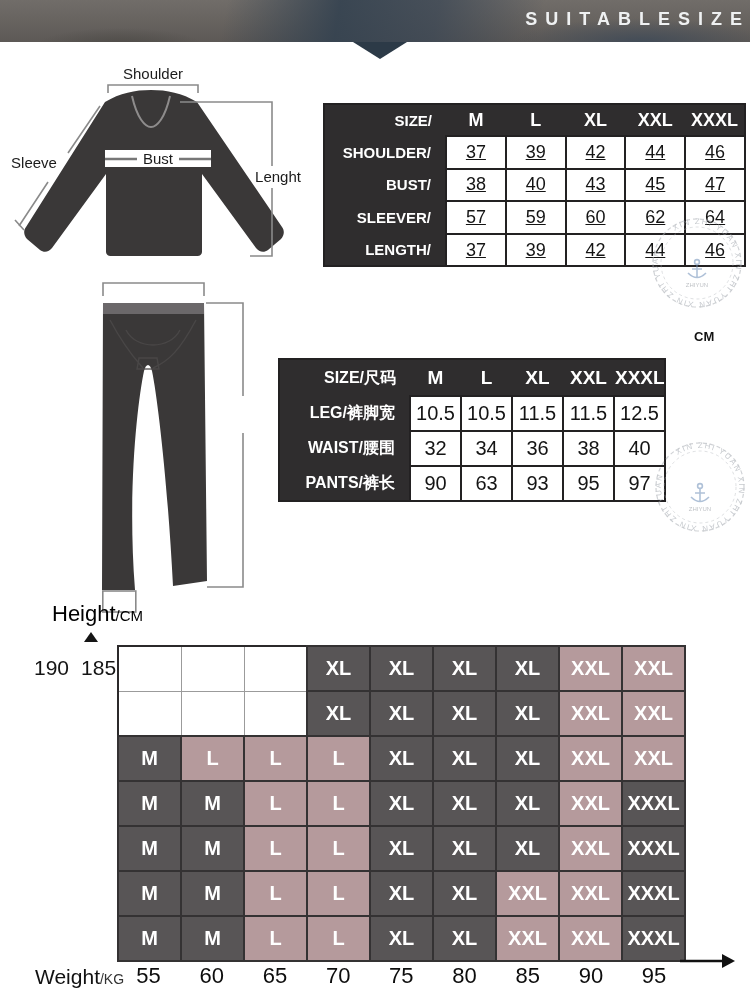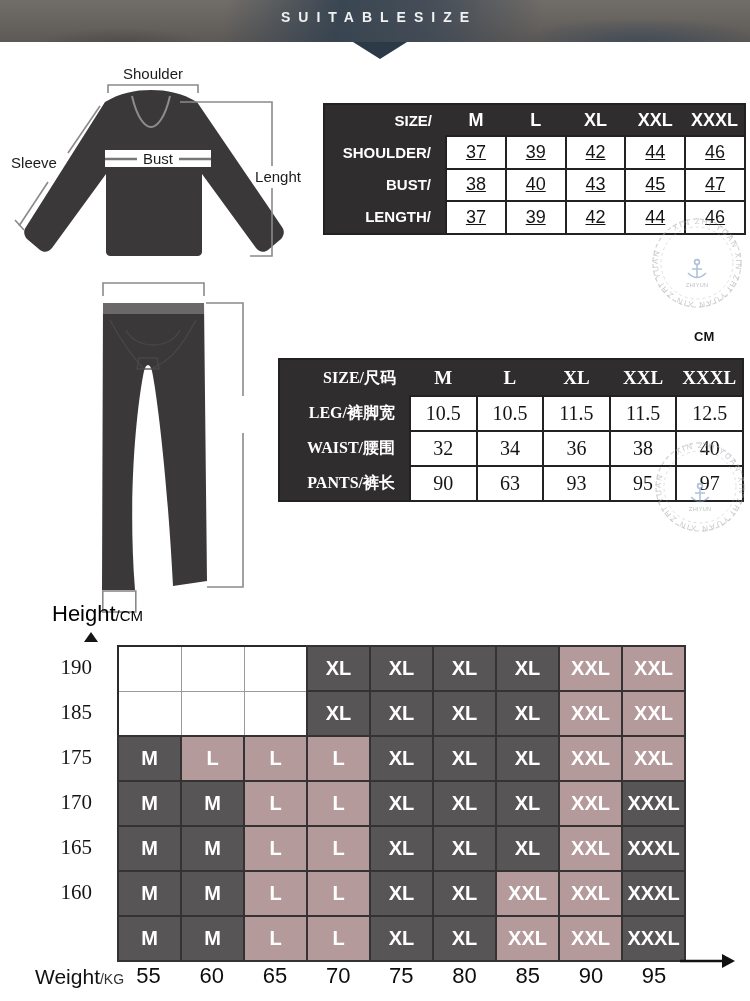--- a/index.html
+++ b/index.html
@@ -6,22 +6,22 @@
   .page{position:relative;width:750px;height:1001px;background:#fff;overflow:hidden;
         font-family:"Liberation Sans",sans-serif;color:#111;}
 
   
   .banner{position:absolute;left:0;top:0;width:750px;height:42px;
     background:
       linear-gradient(100deg, rgba(40,50,62,0) 30%, rgba(52,66,80,.9) 45%, rgba(58,70,84,.75) 58%, rgba(40,48,58,0) 72%),
       radial-gradient(ellipse 180px 34px at 640px 42px, rgba(62,74,88,.85), rgba(0,0,0,0) 70%),
       radial-gradient(ellipse 120px 26px at 120px 46px, rgba(74,72,68,.8), rgba(0,0,0,0) 70%),
       linear-gradient(#716d69,#5d5956);}
-  .banner-title{position:absolute;left:0;right:0;top:9px;text-align:center;
-    color:#eff1f2;font-size:14px;font-weight:bold;letter-spacing:8px;padding-left:8px;}
+  .banner-title{position:absolute;left:0;right:0;top:9px;text-align:right;
+    color:#eff1f2;font-size:18px;font-weight:bold;letter-spacing:8px;padding-left:8px;}
   .banner-notch{position:absolute;left:353px;top:42px;width:0;height:0;
     border-left:27px solid transparent;border-right:27px solid transparent;
     border-top:17px solid #2c3a47;}
 
   
   .diagram{position:absolute;}
   #shirt-svg{left:10px;top:60px;}
   #pants-svg{left:30px;top:278px;}
   svg text{font-family:"Liberation Sans",sans-serif;}
   .diag-label{font-size:15px;fill:#1b1b1b;}
@@ -38,42 +38,42 @@
   table.sizetable td{background:#fff;border:2px solid #232122;color:#141414;text-align:center;}
 
   #top-table{left:323px;top:103px;width:423px;}
   #top-table col.colL{width:122px;}
   #top-table thead tr{height:32px;}
   #top-table tbody tr{height:32.6px;}
   #top-table th.rowlabel{font-size:15px;}
   #top-table thead th.sizecol{font-size:18px;}
   #top-table td{font-size:18px;text-decoration:underline;}
 
-  #pants-table{left:278px;top:358px;width:466px;font-family:Liberation Serif, serif;}
+  #pants-table{left:278px;top:358px;width:388px;}
   #pants-table col.colL{width:131px;}
   #pants-table thead tr{height:37px;}
   #pants-table tbody tr{height:35px;}
   #pants-table th.rowlabel{font-size:16px;}
   #pants-table thead th.sizecol{font-size:19px;}
   #pants-table td{font-size:20px;}
 
   .cm-label{position:absolute;left:694px;top:329px;font-size:13px;font-weight:bold;color:#131313;}
 
   
   .stamp{position:absolute;opacity:.55;pointer-events:none;}
   #stamp1{left:649px;top:215px;}
   #stamp2{left:652px;top:439px;}
 
   
   .height-label{position:absolute;left:52px;top:601px;font-size:22px;color:#000;}
   .height-label .small{font-size:15px;}
   .axis-up{position:absolute;left:84px;top:632px;width:0;height:0;
     border-left:7px solid transparent;border-right:7px solid transparent;
     border-bottom:10px solid #151515;}
-  #matrix-labels{position:absolute;left:34px;top:645px;width:70px;display:flex;flex-direction:column;font-family:Liberation Serif, serif;}
+  #matrix-labels{position:absolute;left:34px;top:645px;width:70px;display:flex;}
   #matrix-labels .height-tick{height:45px;line-height:45px;text-align:right;padding-right:12px;
     font-size:21px;color:#151515;}
   #matrix-table{position:absolute;left:117px;top:645px;width:569px;
     border-collapse:collapse;table-layout:fixed;border:2px solid #2b292a;}
   #matrix-table tr{height:45px;}
   #matrix-table td{text-align:center;vertical-align:middle;font-weight:bold;font-size:20px;color:#fff;}
   #matrix-table td.c-dark{background:#585556;border:2px solid #343233;}
   #matrix-table td.c-pink{background:#b59a9c;border:2px solid #343233;}
   #matrix-table td.c-empty{background:#fff;border:1px solid #9b9b9b;}
   .weight-label{position:absolute;left:35px;top:965px;font-size:21px;color:#111;}
@@ -157,20 +157,28 @@
         </tr>
         <tr>
           <th class="rowlabel">BUST/</th>
           <td>38</td>
           <td>40</td>
           <td>43</td>
           <td>45</td>
           <td>47</td>
         </tr>
         <tr>
+          <th class="rowlabel">SLEEVER/</th>
+          <td>57</td>
+          <td>59</td>
+          <td>60</td>
+          <td>62</td>
+          <td>64</td>
+        </tr>
+        <tr>
           <th class="rowlabel">LENGTH/</th>
           <td>37</td>
           <td>39</td>
           <td>42</td>
           <td>44</td>
           <td>46</td>
         </tr>
       </tbody>
   </table>
 

